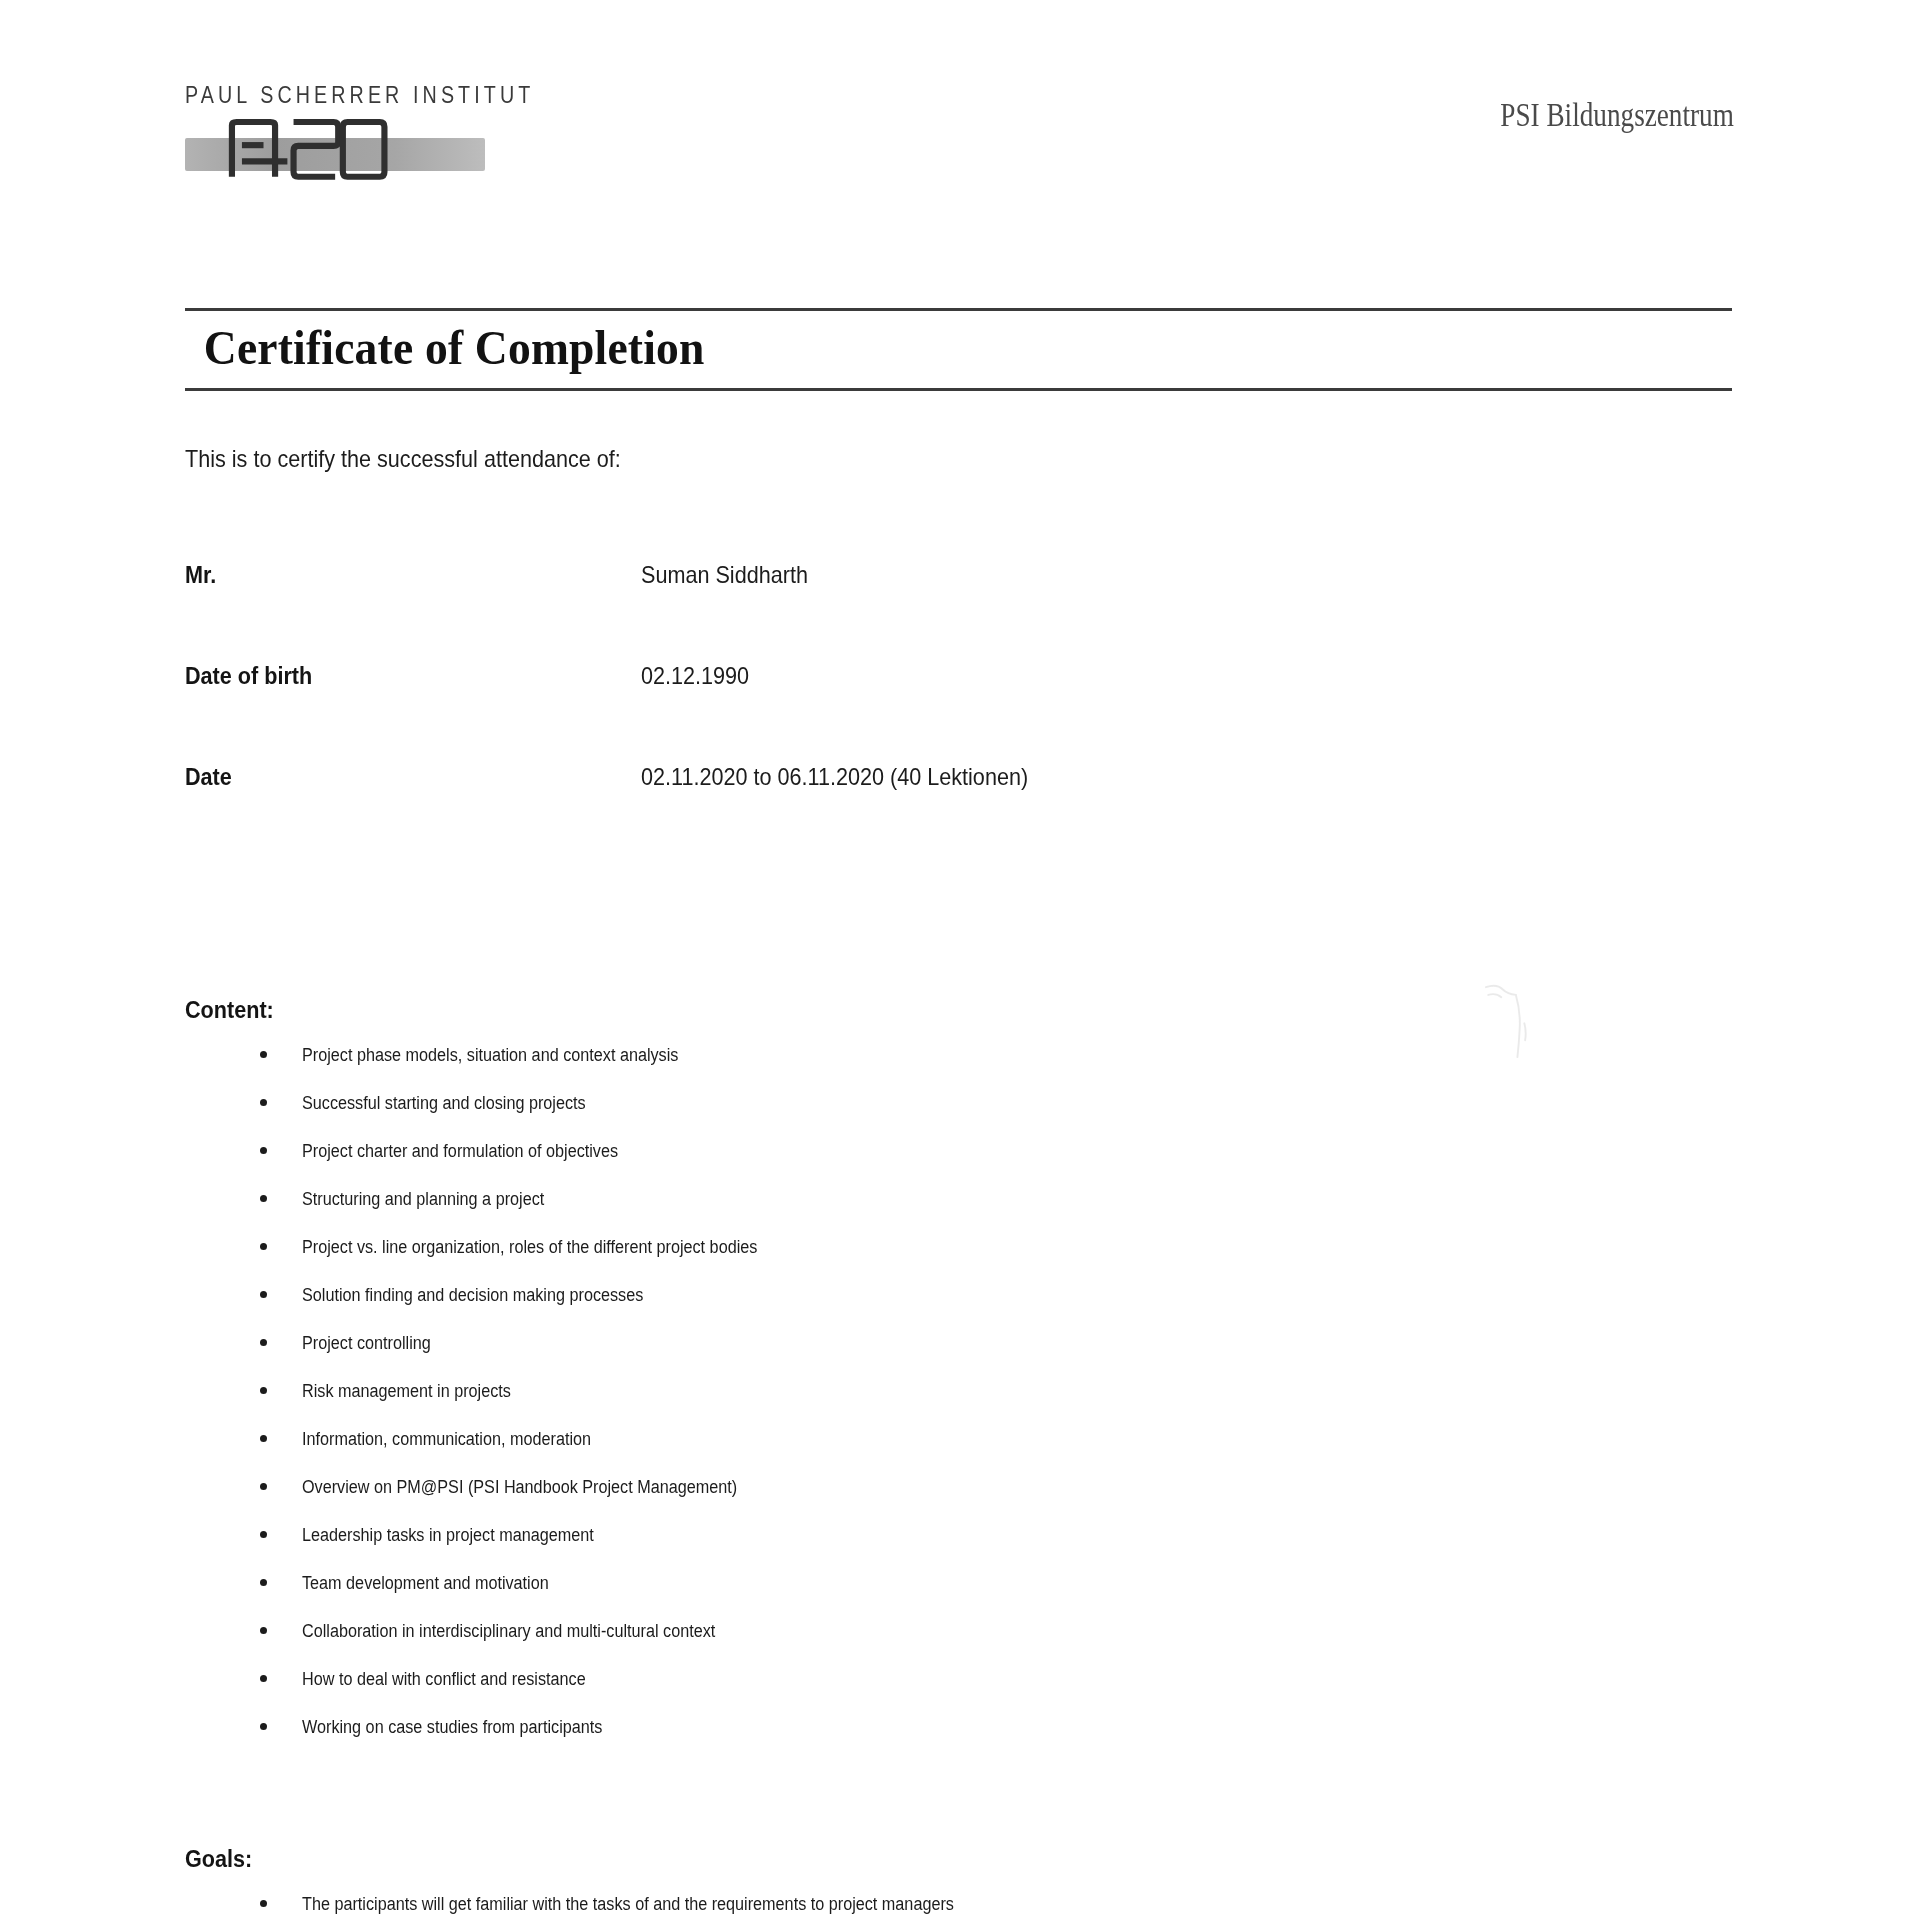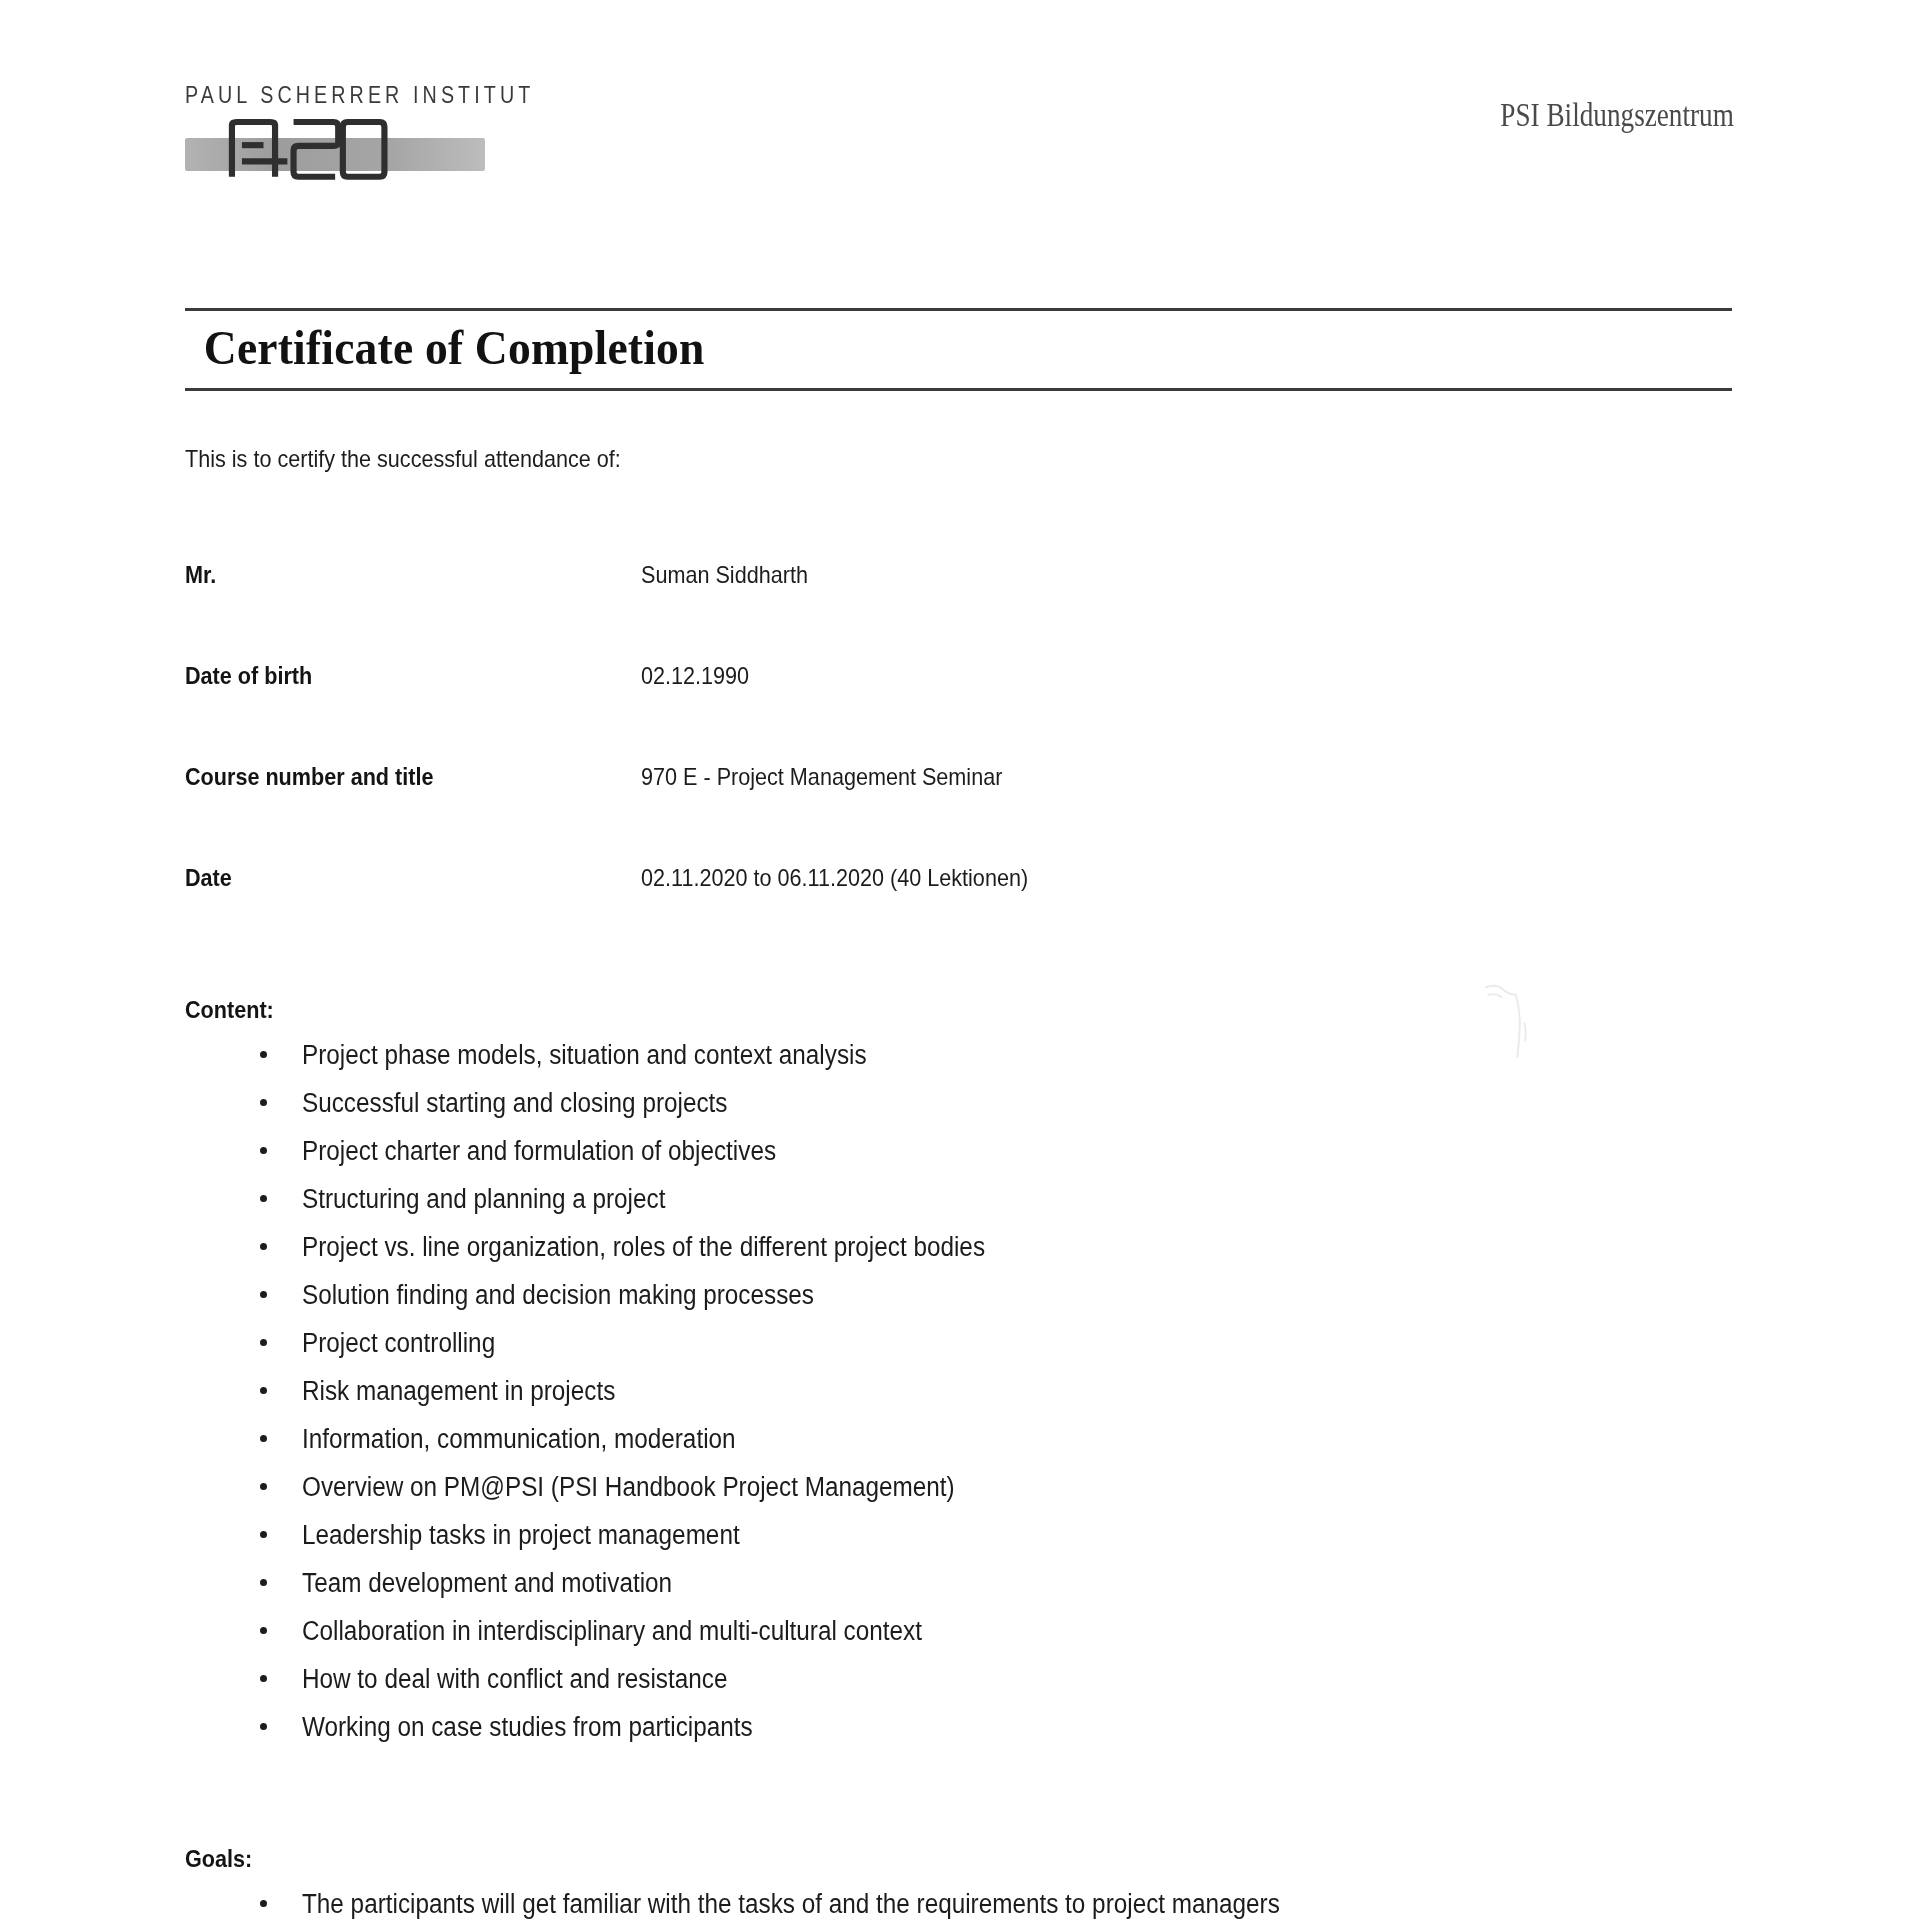--- a/index.html
+++ b/index.html
@@ -171,21 +171,21 @@
     margin-bottom: 7px;
   }
   ul.bullets {
     list-style: none;
     margin: 0;
     padding: 0;
   }
   ul.bullets li {
     position: relative;
     padding-left: 117px;
-    font-size: 27px;
+    font-size: 18px;
     line-height: 48px;
     color: #1c1c1c;
     margin: 0;
   }
   ul.bullets li .bullet-dot {
     position: absolute;
     left: 75px;
     top: 20px;
     width: 7.3px;
     height: 7.3px;
@@ -258,24 +258,20 @@
     <div class="intro">This is to certify the successful attendance of:</div>
 
     <div class="fields">
       <div class="field-row">
         <div class="field-label">Mr.</div>
         <div class="field-value">Suman Siddharth</div>
       </div>
       <div class="field-row">
         <div class="field-label">Date of birth</div>
         <div class="field-value">02.12.1990</div>
-      </div>
-      <div class="field-row">
-        <div class="field-label">Course number and title</div>
-        <div class="field-value">970 E - Project Management Seminar</div>
       </div>
       <div class="field-row">
         <div class="field-label">Date</div>
         <div class="field-value">02.11.2020 to 06.11.2020 (40 Lektionen)</div>
       </div>
     </div>
 
     <div class="section" id="content-section">
       <div class="section-heading">Content:</div>
       <ul class="bullets">

